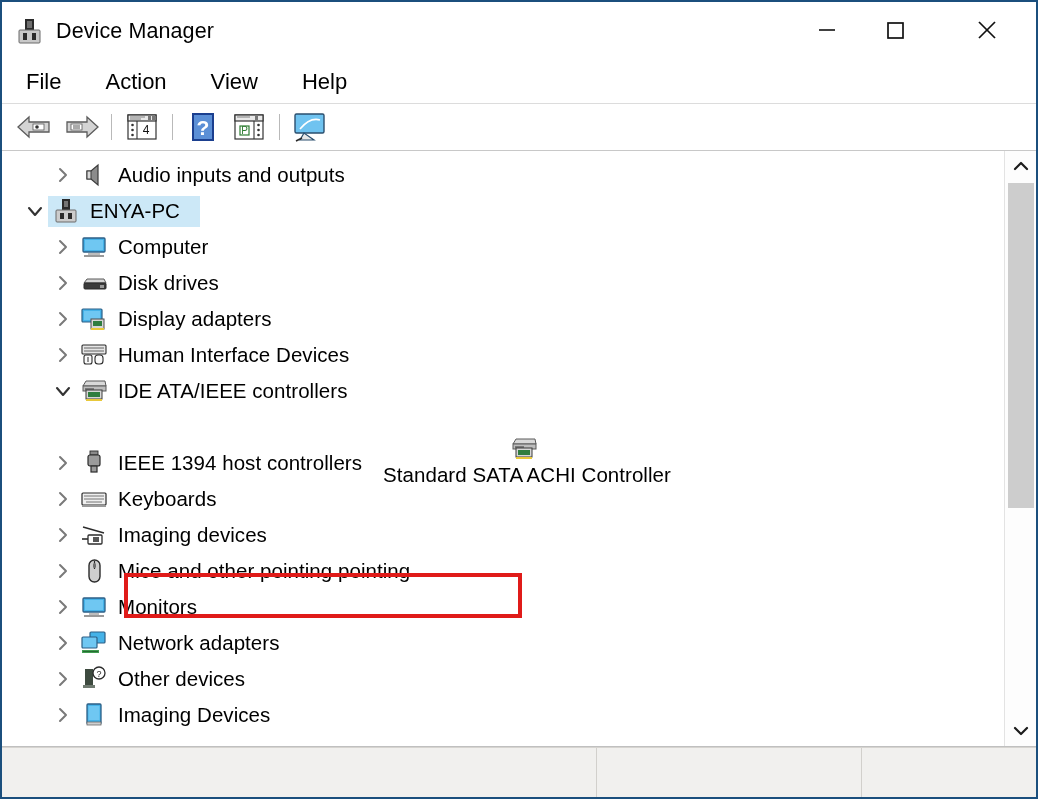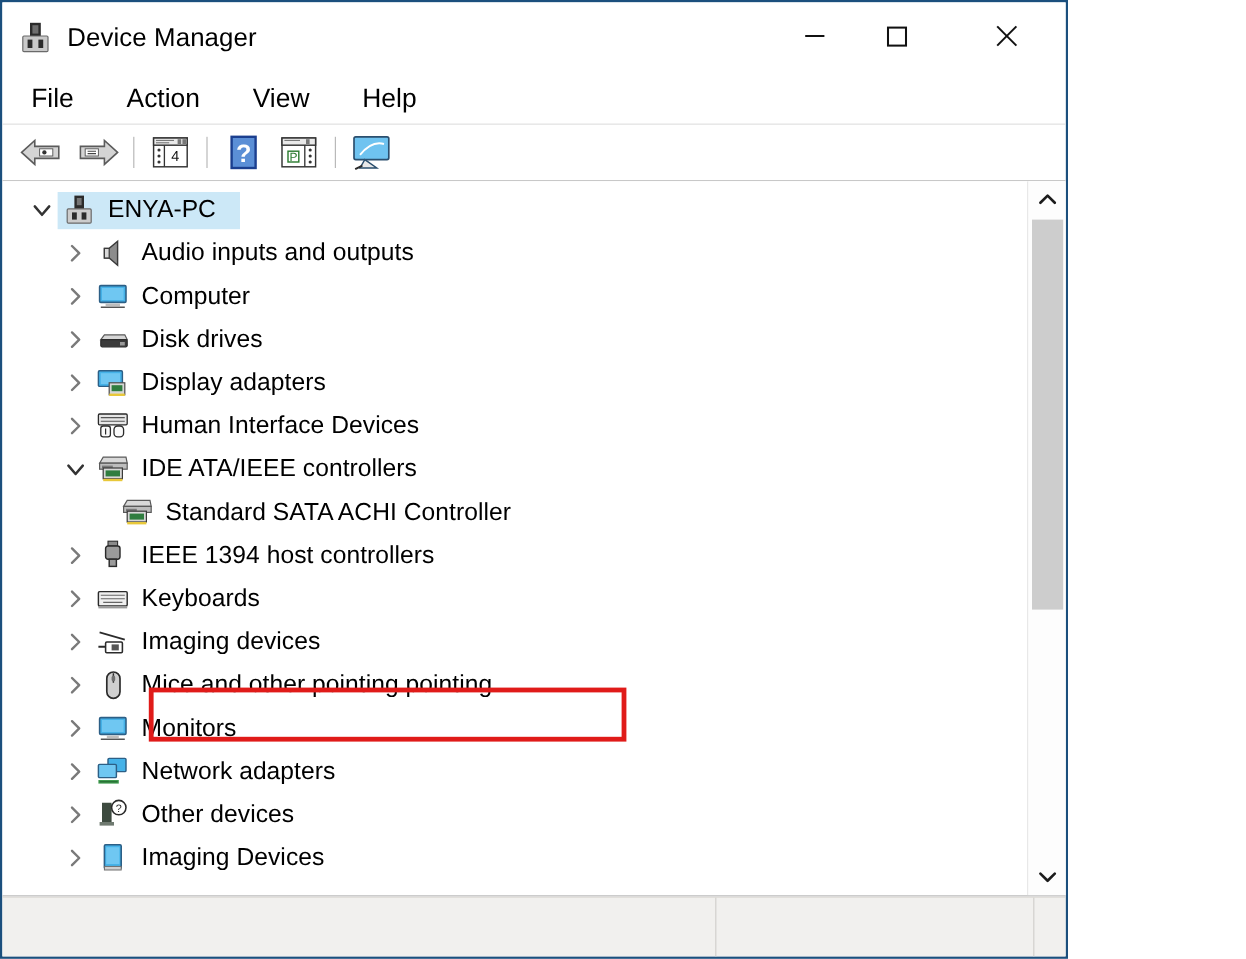--- a/index.html
+++ b/index.html
@@ -6,21 +6,21 @@
   html, body {
     width: 1038px; height: 799px;
     background: #ffffff;
     font-family: "Liberation Sans", sans-serif;
     overflow: hidden;
   }
 
   
   #window {
     position: absolute; left: 0; top: 0;
-    width: 890px; height: 799px;
+    width: 1038px; height: 799px;
     background: #ffffff;
     border: 2px solid #1b4f7d;
     display: flex; flex-direction: column;
   }
 
   
   #titlebar {
     position: relative;
     height: 58px;
     flex: 0 0 58px;
@@ -304,52 +304,52 @@
         <path d="M14 22 L10 29 L24 29 Z" fill="#e8e8e8" stroke="#2b4f6e" stroke-width="1.2"></path>
         <line x1="12" y1="27" x2="6" y2="30" stroke="#2b2b2b" stroke-width="1.6"></line>
       </svg>
     </div>
   </div>
 
   <div id="treewrap">
 
     <div id="tree">
 
+      <div class="row depth1">
+        <div class="chev">
+          <svg width="18" height="18" viewBox="0 0 18 18">
+            <polyline points="6,3 12,9 6,15" fill="none" stroke="#7a7a7a" stroke-width="2" stroke-linecap="round" stroke-linejoin="round"></polyline>
+          </svg>
+        </div>
+        <div class="ricon">
+          <svg width="28" height="28" viewBox="0 0 28 28">
+            <path d="M7 10 L11 10 L18 4 L18 24 L11 18 L7 18 Z" fill="#8c8c8c" stroke="#3a3a3a" stroke-width="1.2"></path>
+            <rect x="7" y="10" width="4" height="8" fill="#d9d9d9" stroke="#3a3a3a" stroke-width="1"></rect>
+          </svg>
+        </div>
+        <div class="rlabel">Audio inputs and outputs</div>
+      </div>
+
       <div class="row selected">
         <div class="selhl" style="width:152px;"></div>
         <div class="chev">
           <svg width="20" height="20" viewBox="0 0 20 20">
             <polyline points="4,7 10,14 16,7" fill="none" stroke="#333" stroke-width="2.1" stroke-linecap="round" stroke-linejoin="round"></polyline>
           </svg>
         </div>
         <div class="ricon">
           <svg width="28" height="28" viewBox="0 0 28 28">
             <rect x="10" y="2" width="8" height="12" fill="#2b2b2b"></rect>
             <rect x="12" y="4" width="4" height="6" fill="#757575"></rect>
             <rect x="4" y="13" width="20" height="12" rx="1" fill="#cccccc" stroke="#6a6a6a" stroke-width="1"></rect>
             <rect x="8" y="16" width="4" height="6" fill="#2b2b2b"></rect>
             <rect x="16" y="16" width="4" height="6" fill="#2b2b2b"></rect>
           </svg>
         </div>
         <div class="rlabel">ENYA-PC</div>
-      </div>
-
-      <div class="row depth1">
-        <div class="chev">
-          <svg width="18" height="18" viewBox="0 0 18 18">
-            <polyline points="6,3 12,9 6,15" fill="none" stroke="#7a7a7a" stroke-width="2" stroke-linecap="round" stroke-linejoin="round"></polyline>
-          </svg>
-        </div>
-        <div class="ricon">
-          <svg width="28" height="28" viewBox="0 0 28 28">
-            <path d="M7 10 L11 10 L18 4 L18 24 L11 18 L7 18 Z" fill="#8c8c8c" stroke="#3a3a3a" stroke-width="1.2"></path>
-            <rect x="7" y="10" width="4" height="8" fill="#d9d9d9" stroke="#3a3a3a" stroke-width="1"></rect>
-          </svg>
-        </div>
-        <div class="rlabel">Audio inputs and outputs</div>
       </div>
 
       <div class="row depth1">
         <div class="chev">
           <svg width="18" height="18" viewBox="0 0 18 18">
             <polyline points="6,3 12,9 6,15" fill="none" stroke="#7a7a7a" stroke-width="2" stroke-linecap="round" stroke-linejoin="round"></polyline>
           </svg>
         </div>
         <div class="ricon">
           <svg width="28" height="28" viewBox="0 0 28 28">
@@ -427,21 +427,21 @@
             <rect x="3" y="9" width="23" height="5" fill="#bdbdbd" stroke="#5a5a5a" stroke-width="1"></rect>
             <rect x="5" y="11" width="9" height="2" fill="#7a7a7a"></rect>
             <rect x="6" y="13" width="16" height="9" fill="#d7d7d7" stroke="#3a3a3a" stroke-width="1"></rect>
             <rect x="8" y="15" width="12" height="5" fill="#2f7d3f"></rect>
             <rect x="6" y="22" width="16" height="2" fill="#e8c83a"></rect>
           </svg>
         </div>
         <div class="rlabel">IDE ATA/IEEE controllers</div>
       </div>
 
-      <div class="row nochev" style="padding-left:48px;">
+      <div class="row nochev" style="padding-left:48px;flex-direction:column;">
         <div class="chev"></div>
         <div class="ricon">
           <svg width="28" height="28" viewBox="0 0 28 28">
             <path d="M3 9 L6 4 L25 4 L26 9 Z" fill="#d9d9d9" stroke="#5a5a5a" stroke-width="1"></path>
             <rect x="3" y="9" width="23" height="5" fill="#bdbdbd" stroke="#5a5a5a" stroke-width="1"></rect>
             <rect x="5" y="11" width="9" height="2" fill="#7a7a7a"></rect>
             <rect x="6" y="13" width="16" height="9" fill="#d7d7d7" stroke="#3a3a3a" stroke-width="1"></rect>
             <rect x="8" y="15" width="12" height="5" fill="#2f7d3f"></rect>
             <rect x="6" y="22" width="16" height="2" fill="#e8c83a"></rect>
           </svg>

